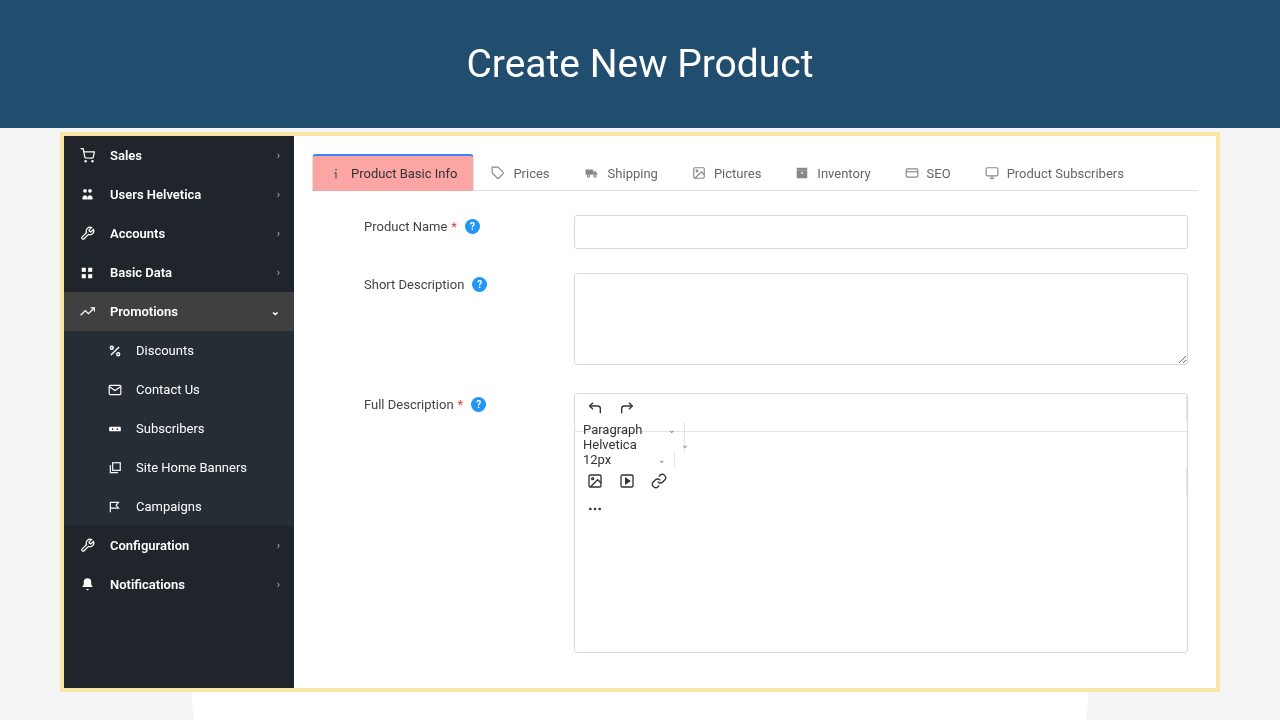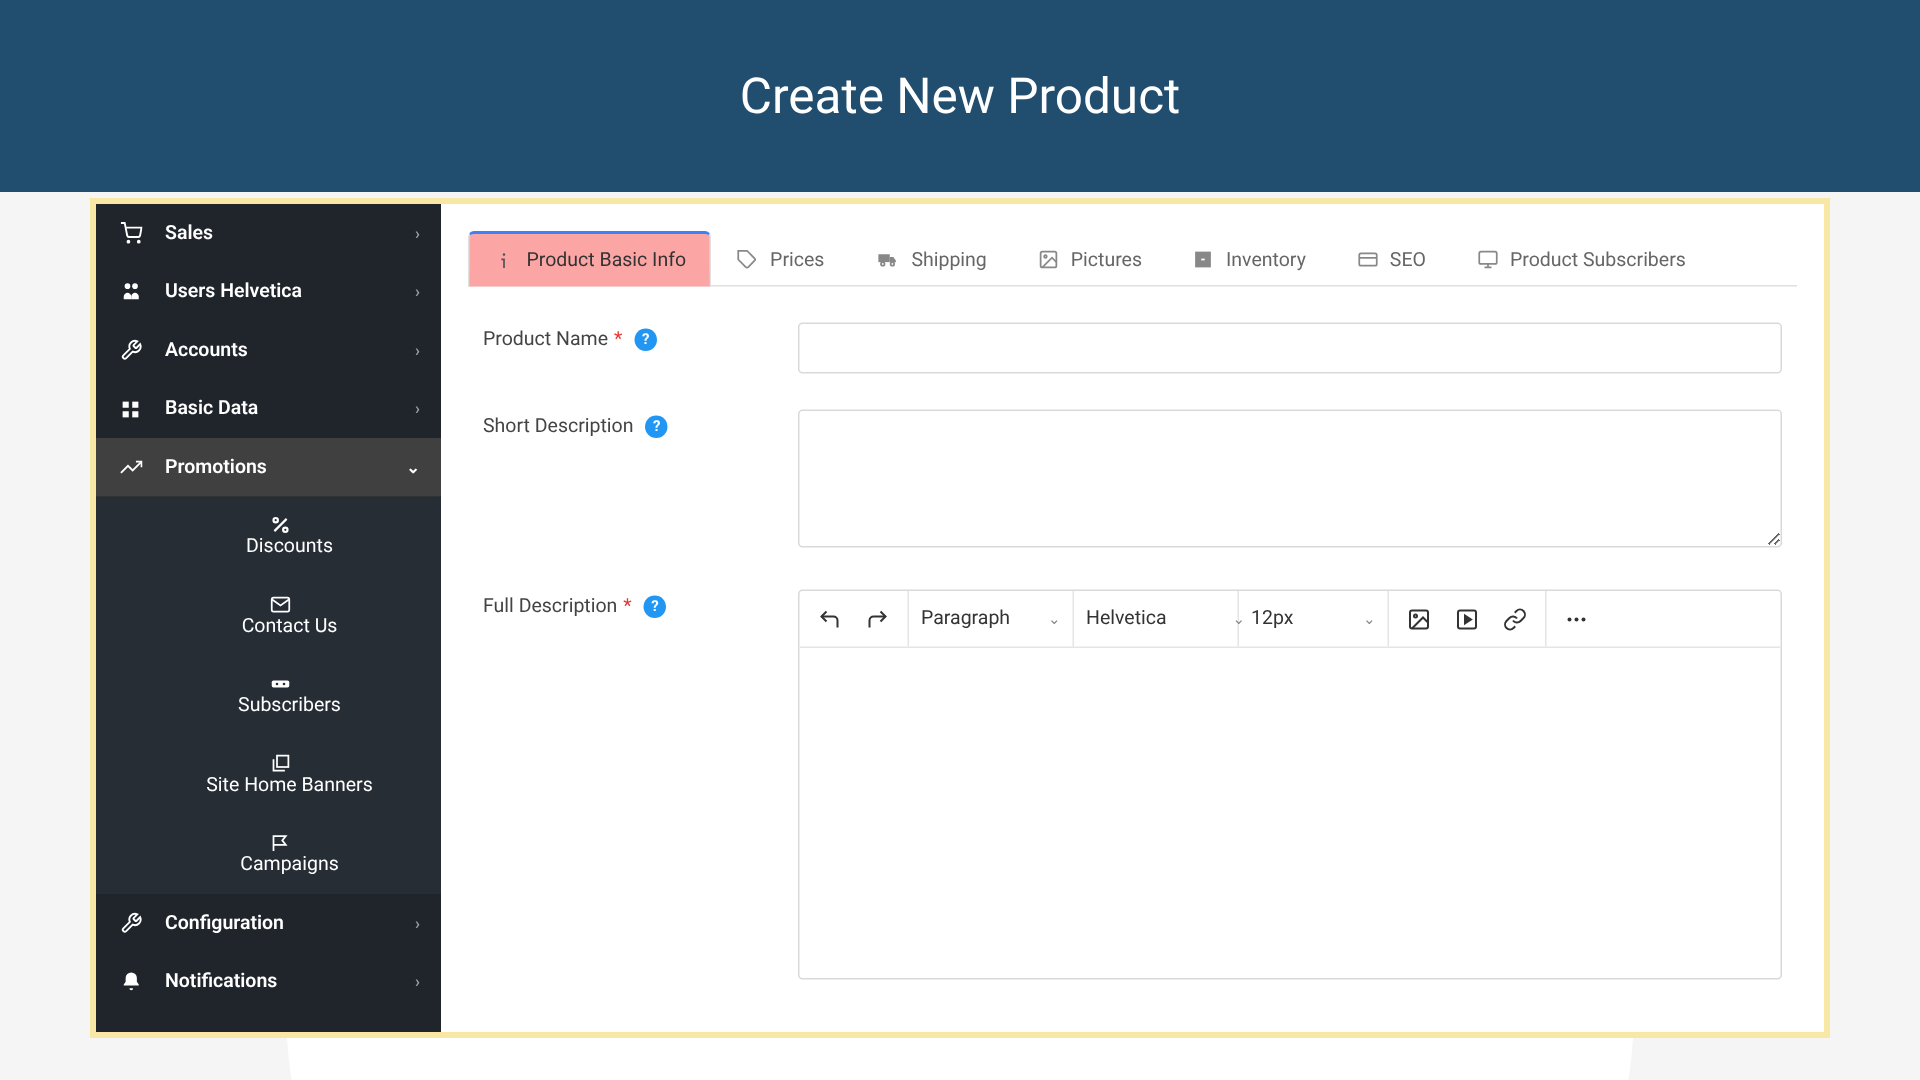--- a/index.html
+++ b/index.html
@@ -7,21 +7,21 @@
 
 .header-band {
   background: #214d6f;
   height: 128px;
   display: flex;
   align-items: center;
   justify-content: center;
 }
 .header-title {
   color: #fff;
-  font-size: 33px;
+  font-size: 39px;
   font-weight: 400;
 }
 
 .canvas-area {
   position: relative;
   background: #f5f5f5;
   height: 556px;
 }
 .circle-bg {
   position: absolute;
@@ -61,21 +61,21 @@
   padding: 12px 14px;
   cursor: pointer;
   position: relative;
 }
 .sidebar-item.top-level { font-weight: 600; }
 .sidebar-item.active { background: #404040; }
 .sidebar-item .icon { width: 18px; display: flex; align-items: center; justify-content: center; margin-right: 14px; }
 .sidebar-item .chev { position: absolute; right: 14px; font-size: 11px; color: #9aa0a6; }
 .sidebar-item.active .chev { color: #fff; }
 .sidebar-sub { background: #262d35; }
-.sidebar-sub .sidebar-item { padding-left: 42px; font-weight: 400; flex-direction: column; }
+.sidebar-sub .sidebar-item { padding-left: 42px; font-weight: 400; }
 .sidebar-sub .sidebar-item .icon { margin-right: 12px; }
 
 .main-area {
   flex: 1;
   background: #fff;
   padding: 18px 18px 0 18px;
   display: flex;
   flex-direction: column;
   overflow: hidden;
 }
@@ -115,20 +115,21 @@
 .tab.active .ticon { color: #555; }
 
 .form-body {
   padding: 24px 10px 0 10px;
   flex: 1;
   overflow: hidden;
 }
 .form-row {
   display: flex;
   margin-bottom: 24px;
+  margin-left: 42px;
 }
 .form-label {
   width: 210px;
   font-size: 13px;
   color: #444;
   display: flex;
   align-items: flex-start;
   gap: 4px;
   padding-top: 4px;
 }
@@ -161,20 +162,21 @@
 
 .rte-wrap {
   border: 1px solid #d9d9d9;
   border-radius: 3px;
 }
 .rte-toolbar {
   display: flex;
   align-items: stretch;
   border-bottom: 1px solid #e5e5e5;
   height: 38px;
+  flex-direction: column;
 }
 .rte-group {
   display: flex;
   align-items: center;
   border-right: 1px solid #e5e5e5;
   padding: 0 6px;
   gap: 4px;
 }
 .rte-btn {
   width: 28px; height: 28px; display: flex; align-items: center; justify-content: center;

